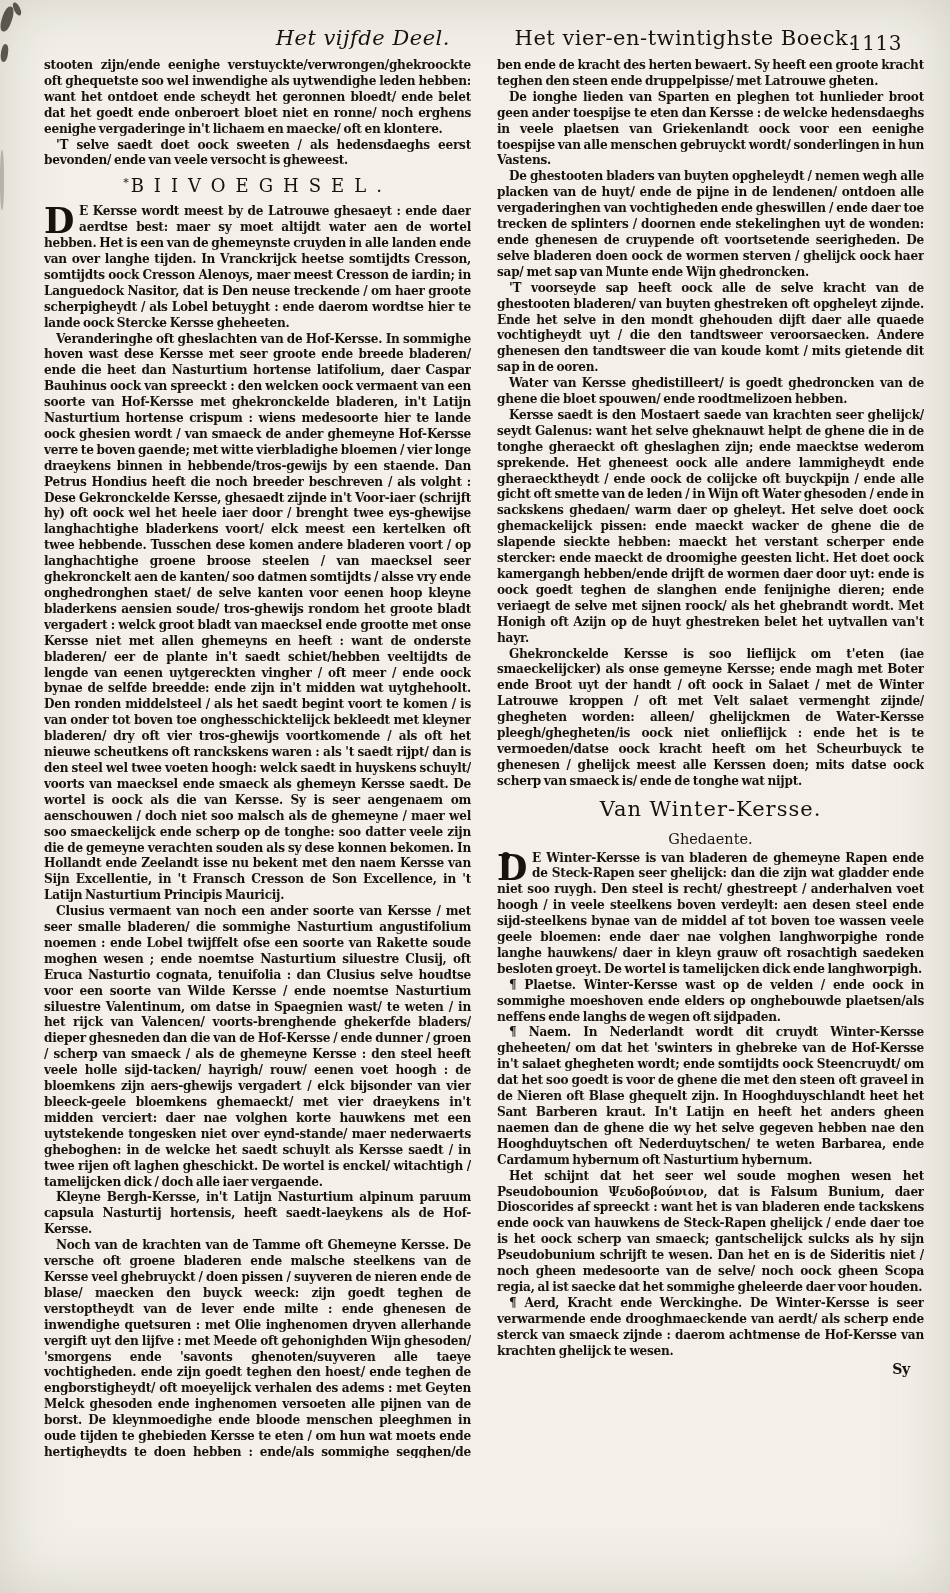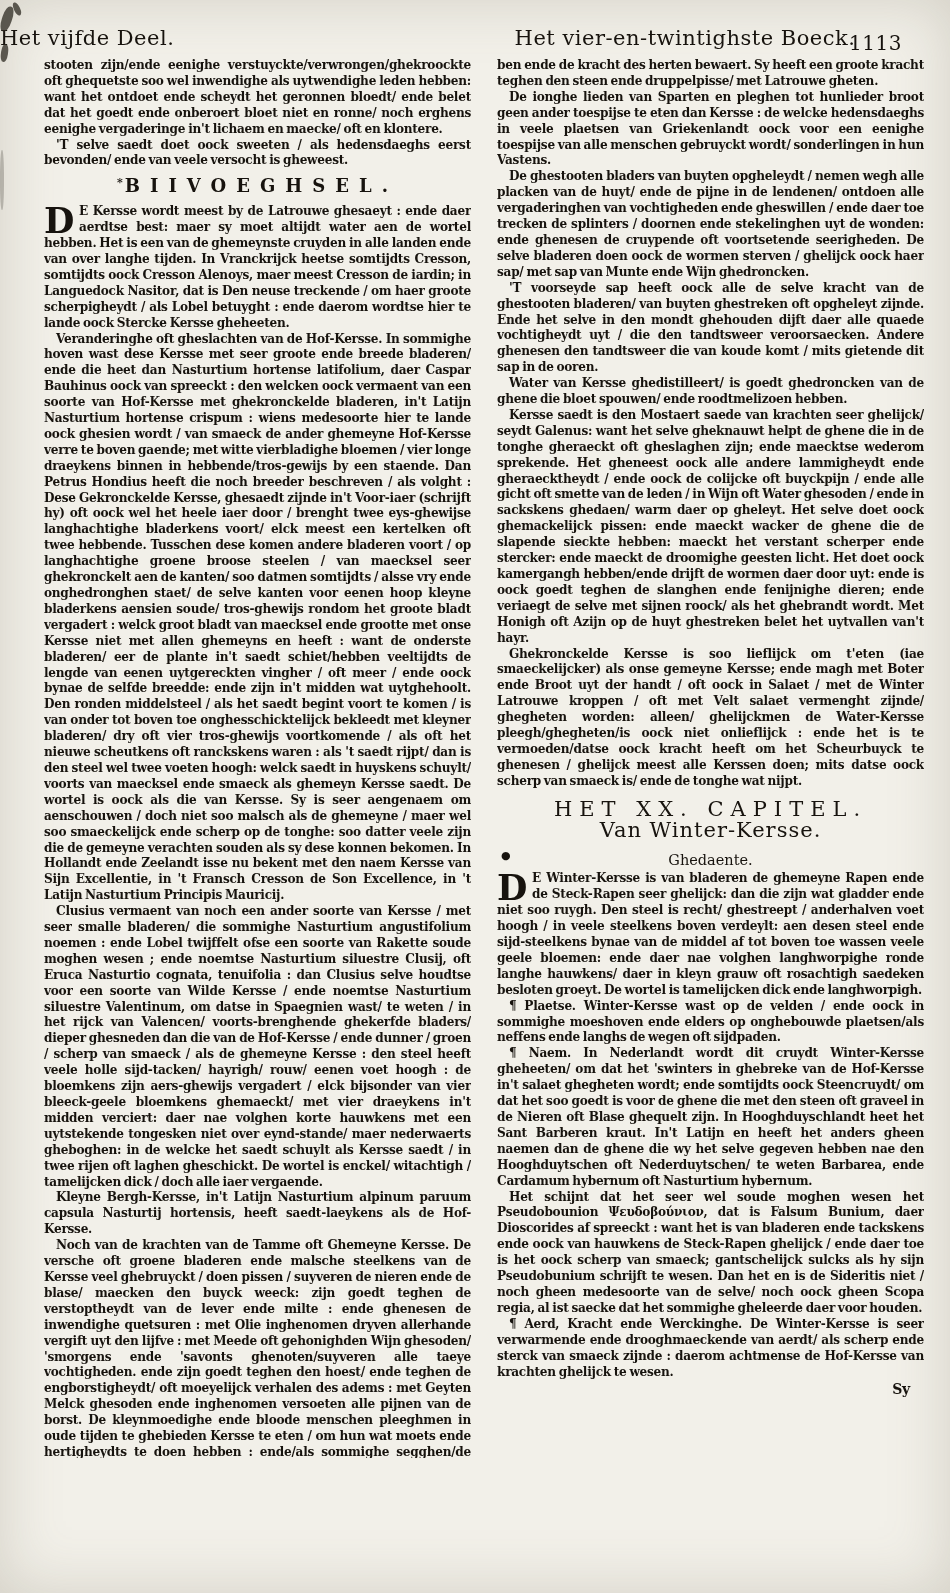--- a/index.html
+++ b/index.html
@@ -8,36 +8,36 @@
     position:relative;
     width:950px;height:1593px;
     background:#f2f0e9;
     color:#17130e;
     font-family:"DejaVu Serif", serif;
     overflow:hidden;
     box-shadow:inset 0 0 60px rgba(120,110,90,.25);
   }
   
   .running-heads{display:flex;padding-top:26px;}
-  .head-left{width:450px;text-align:left;font-size:21px;letter-spacing:.5px;}
+  .head-left{width:450px;text-align:right;font-size:21px;letter-spacing:.5px;font-style:italic;}
   .head-right{width:470px;position:relative;text-align:center;font-size:21px;letter-spacing:.5px;}
   .pagenum{position:absolute;right:18px;top:5px;font-size:20px;}
   
   .columns{display:flex;padding:8px 26px 0 44px;gap:26px;}
   .col{
     width:428px;height:1400px;overflow:hidden;
     text-align:justify;
     font-weight:bold;
     font-size:12.1px;line-height:15.9px;
     letter-spacing:-0.25px;word-spacing:-1.1px;
   }
   .col p{margin:0;text-indent:12px;}
   .col p.cont{text-indent:0;}
   .biivoeghsel{
-    font-weight:bold;font-size:18px;letter-spacing:10px;
+    font-weight:normal;font-size:18px;letter-spacing:10px;
     text-align:center;margin:9px 0 7px;text-indent:0;position:relative;
   }
   .biivoeghsel .mark{font-size:11px;position:relative;top:-6px;letter-spacing:0;margin-right:2px;}
   .dropcap-para .dropcap{
     float:left;font-size:35px;line-height:27px;
     padding:3px 5px 0 0;font-weight:bold;
   }
   .dropcap-para{text-indent:0 !important;}
   .chapter-head{text-align:center;margin:12px 0 3px;font-weight:normal;position:relative;
     letter-spacing:0;word-spacing:0;}
@@ -91,21 +91,20 @@
       <p class="cont">ben ende de kracht des herten bewaert. Sy heeft een groote kracht teghen den steen ende druppelpisse/ met Latrouwe gheten.</p>
       <p>De ionghe lieden van Sparten en pleghen tot hunlieder broot geen ander toespijse te eten dan Kersse : de welcke hedensdaeghs in veele plaetsen van Griekenlandt oock voor een eenighe toespijse van alle menschen gebruyckt wordt/ sonderlingen in hun Vastens.</p>
       <p>De ghestooten bladers van buyten opgheleydt / nemen wegh alle placken van de huyt/ ende de pijne in de lendenen/ ontdoen alle vergaderinghen van vochtigheden ende gheswillen / ende daer toe trecken de splinters / doornen ende stekelinghen uyt de wonden: ende ghenesen de cruypende oft voortsetende seerigheden. De selve bladeren doen oock de wormen sterven / ghelijck oock haer sap/ met sap van Munte ende Wijn ghedroncken.</p>
       <p>'T voorseyde sap heeft oock alle de selve kracht van de ghestooten bladeren/ van buyten ghestreken oft opgheleyt zijnde. Ende het selve in den mondt ghehouden dijft daer alle quaede vochtigheydt uyt / die den tandtsweer veroorsaecken. Andere ghenesen den tandtsweer die van koude komt / mits gietende dit sap in de ooren.</p>
       <p>Water van Kersse ghedistilleert/ is goedt ghedroncken van de ghene die bloet spouwen/ ende roodtmelizoen hebben.</p>
       <p>Kersse saedt is den Mostaert saede van krachten seer ghelijck/ seydt Galenus: want het selve gheknauwt helpt de ghene die in de tonghe gheraeckt oft gheslaghen zijn; ende maecktse wederom sprekende. Het gheneest oock alle andere lammigheydt ende gheraecktheydt / ende oock de colijcke oft buyckpijn / ende alle gicht oft smette van de leden / in Wijn oft Water ghesoden / ende in sackskens ghedaen/ warm daer op gheleyt. Het selve doet oock ghemackelijck pissen: ende maeckt wacker de ghene die de slapende sieckte hebben: maeckt het verstant scherper ende stercker: ende maeckt de droomighe geesten licht. Het doet oock kamergangh hebben/ende drijft de wormen daer door uyt: ende is oock goedt teghen de slanghen ende fenijnighe dieren; ende veriaegt de selve met sijnen roock/ als het ghebrandt wordt. Met Honigh oft Azijn op de huyt ghestreken belet het uytvallen van't hayr.</p>
       <p>Ghekronckelde Kersse is soo lieflijck om t'eten (iae smaeckelijcker) als onse gemeyne Kersse; ende magh met Boter ende Broot uyt der handt / oft oock in Salaet / met de Winter Latrouwe kroppen / oft met Velt salaet vermenght zijnde/ ghegheten worden: alleen/ ghelijckmen de Water-Kersse pleegh/ghegheten/is oock niet onlieflijck : ende het is te vermoeden/datse oock kracht heeft om het Scheurbuyck te ghenesen / ghelijck meest alle Kerssen doen; mits datse oock scherp van smaeck is/ ende de tonghe wat nijpt.</p>
 
       <div class="chapter-head">
         <span class="chapter-bullet">●</span>
-        <h1 class="chapter-title">HET XX. CAPITEL.</h1>
         <h2 class="chapter-subtitle">Van Winter-Kersse.</h2>
         <div class="section-label">Ghedaente.</div>
       </div>
 
       <p class="dropcap-para"><span class="dropcap">D</span><span>E Winter-Kersse is van bladeren de ghemeyne Rapen ende de Steck-Rapen seer ghelijck: dan die zijn wat gladder ende niet soo ruygh. Den steel is recht/ ghestreept / anderhalven voet hoogh / in veele steelkens boven verdeylt: aen desen steel ende sijd-steelkens bynae van de middel af tot boven toe wassen veele geele bloemen: ende daer nae volghen langhworpighe ronde langhe hauwkens/ daer in kleyn grauw oft rosachtigh saedeken besloten groeyt. De wortel is tamelijcken dick ende langhworpigh.</span></p>
 
       <p>¶ Plaetse. Winter-Kersse wast op de velden / ende oock in sommighe moeshoven ende elders op onghebouwde plaetsen/als neffens ende langhs de wegen oft sijdpaden.</p>
       <p>¶ Naem. In Nederlandt wordt dit cruydt Winter-Kersse gheheeten/ om dat het 'swinters in ghebreke van de Hof-Kersse in't salaet ghegheten wordt; ende somtijdts oock Steencruydt/ om dat het soo goedt is voor de ghene die met den steen oft graveel in de Nieren oft Blase ghequelt zijn. In Hooghduyschlandt heet het Sant Barberen kraut. In't Latijn en heeft het anders gheen naemen dan de ghene die wy het selve gegeven hebben nae den Hooghduytschen oft Nederduytschen/ te weten Barbarea, ende Cardamum hybernum oft Nasturtium hybernum.</p>
       <p>Het schijnt dat het seer wel soude moghen wesen het Pseudobounion Ψευδοβούνιον, dat is Falsum Bunium, daer Dioscorides af spreeckt : want het is van bladeren ende tackskens ende oock van hauwkens de Steck-Rapen ghelijck / ende daer toe is het oock scherp van smaeck; gantschelijck sulcks als hy sijn Pseudobunium schrijft te wesen. Dan het en is de Sideritis niet / noch gheen medesoorte van de selve/ noch oock gheen Scopa regia, al ist saecke dat het sommighe gheleerde daer voor houden.</p>
       <p>¶ Aerd, Kracht ende Werckinghe. De Winter-Kersse is seer verwarmende ende drooghmaeckende van aerdt/ als scherp ende sterck van smaeck zijnde : daerom achtmense de Hof-Kersse van krachten ghelijck te wesen.</p>

